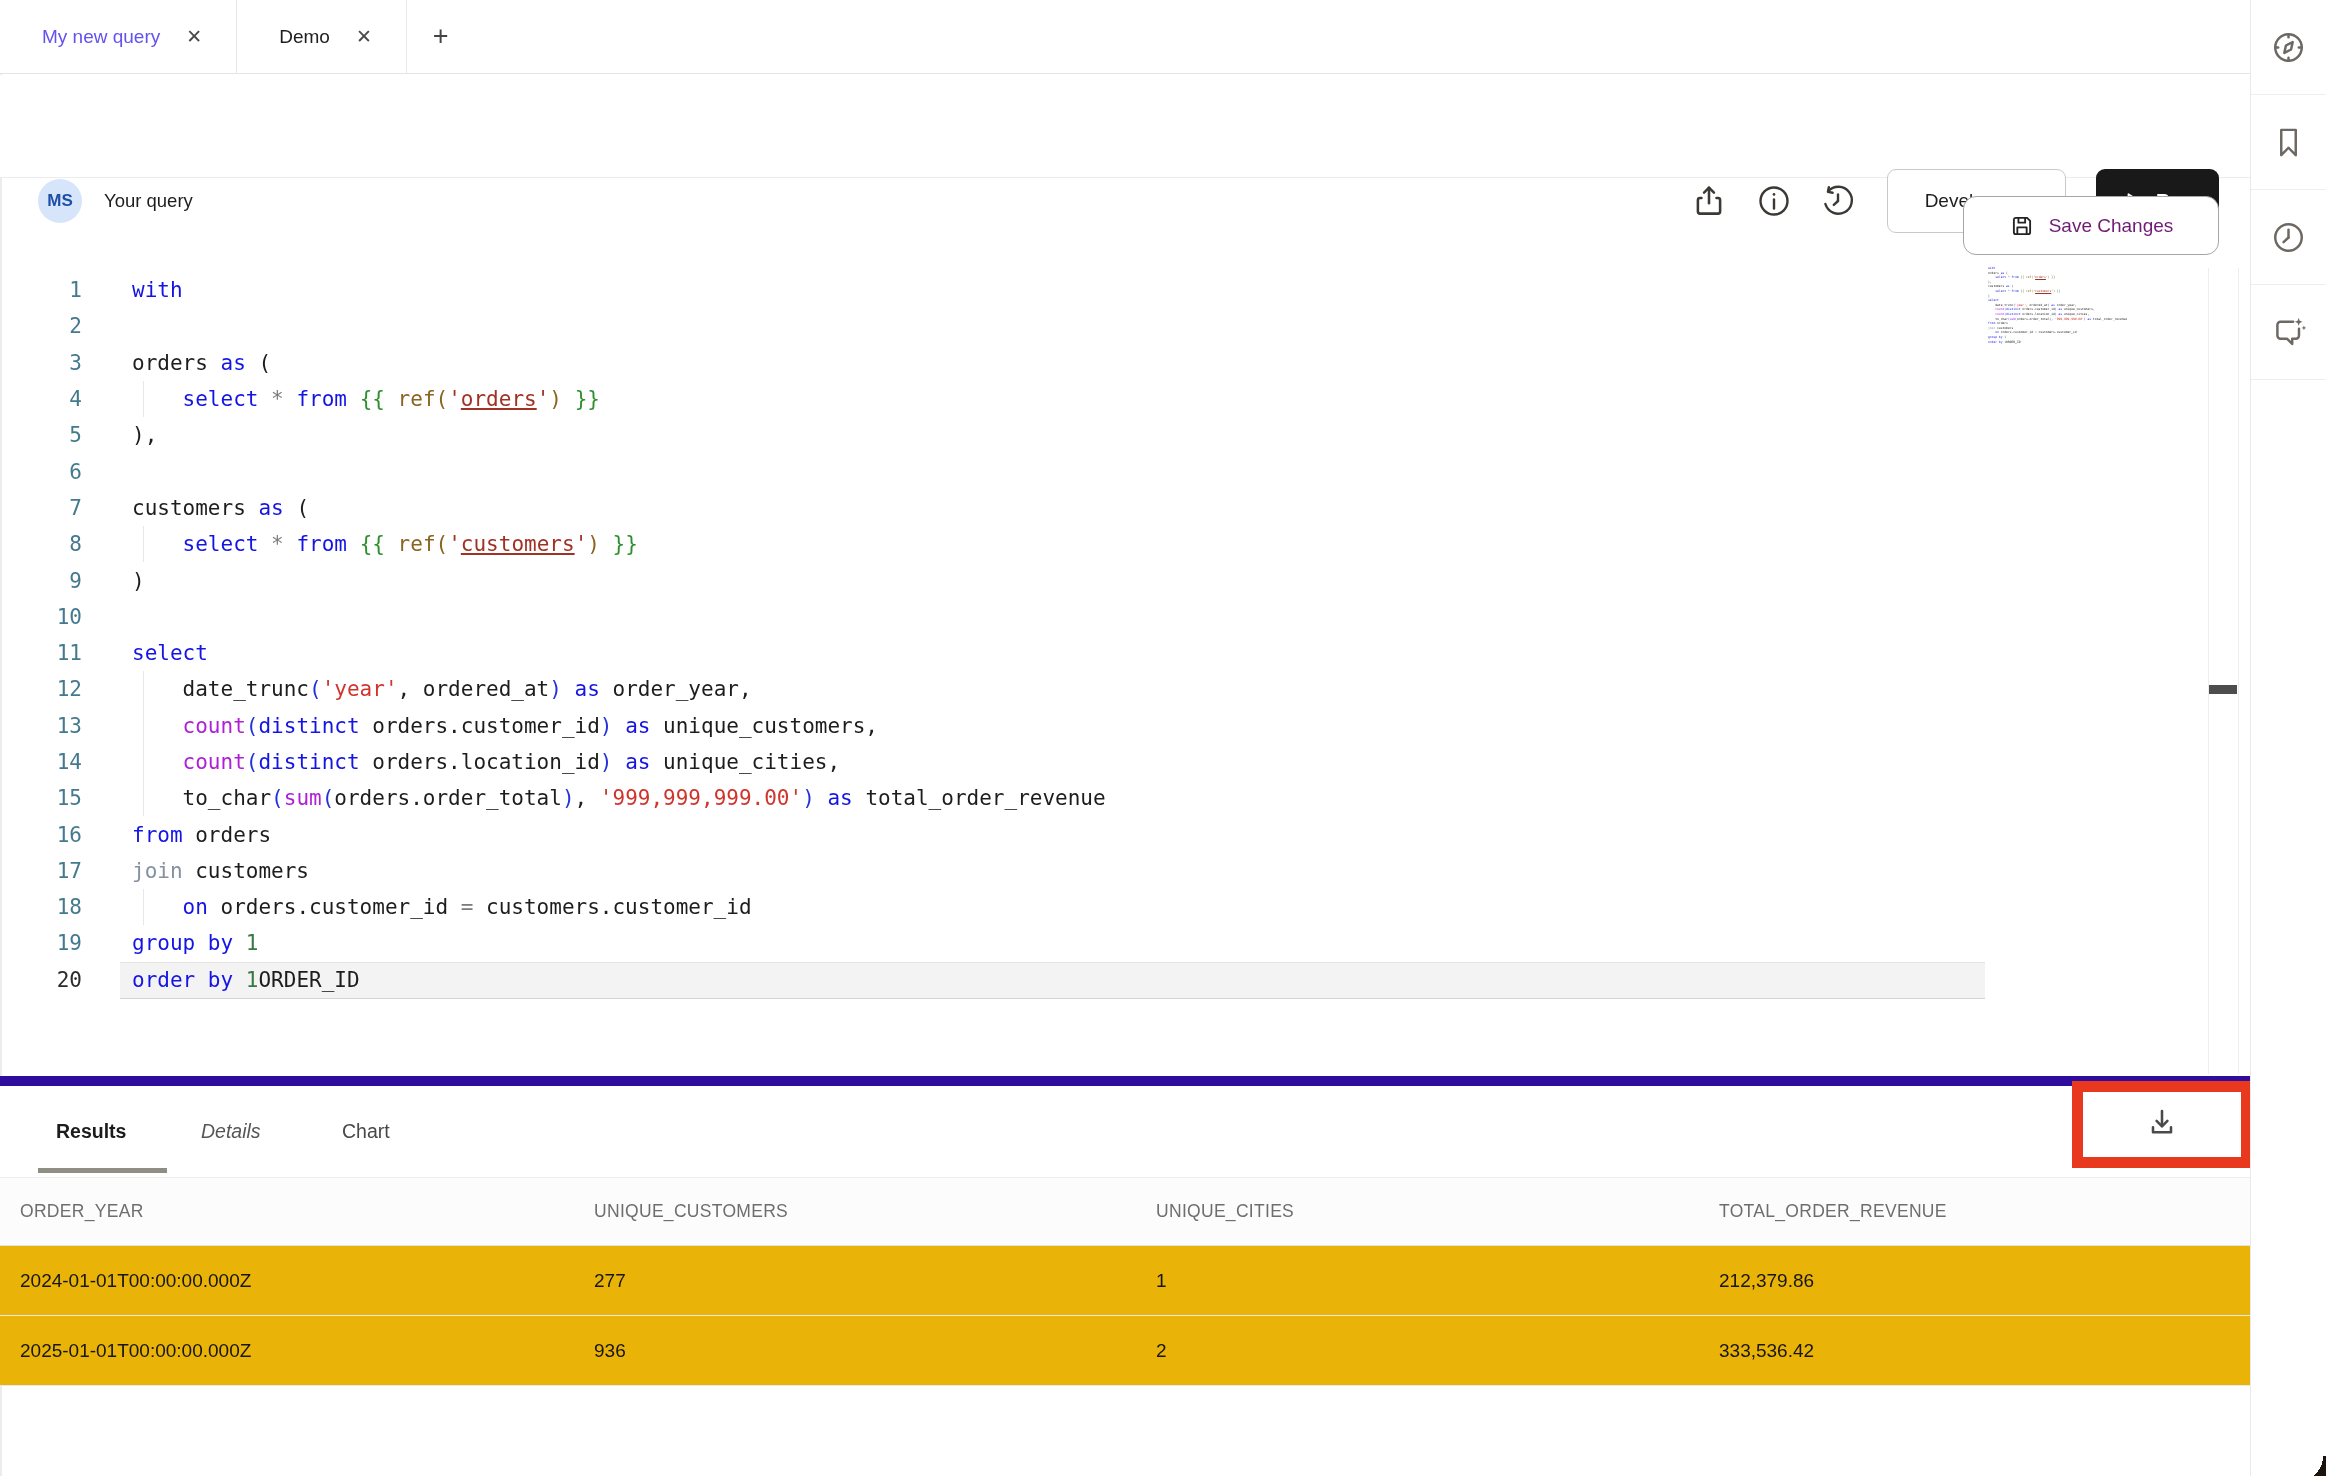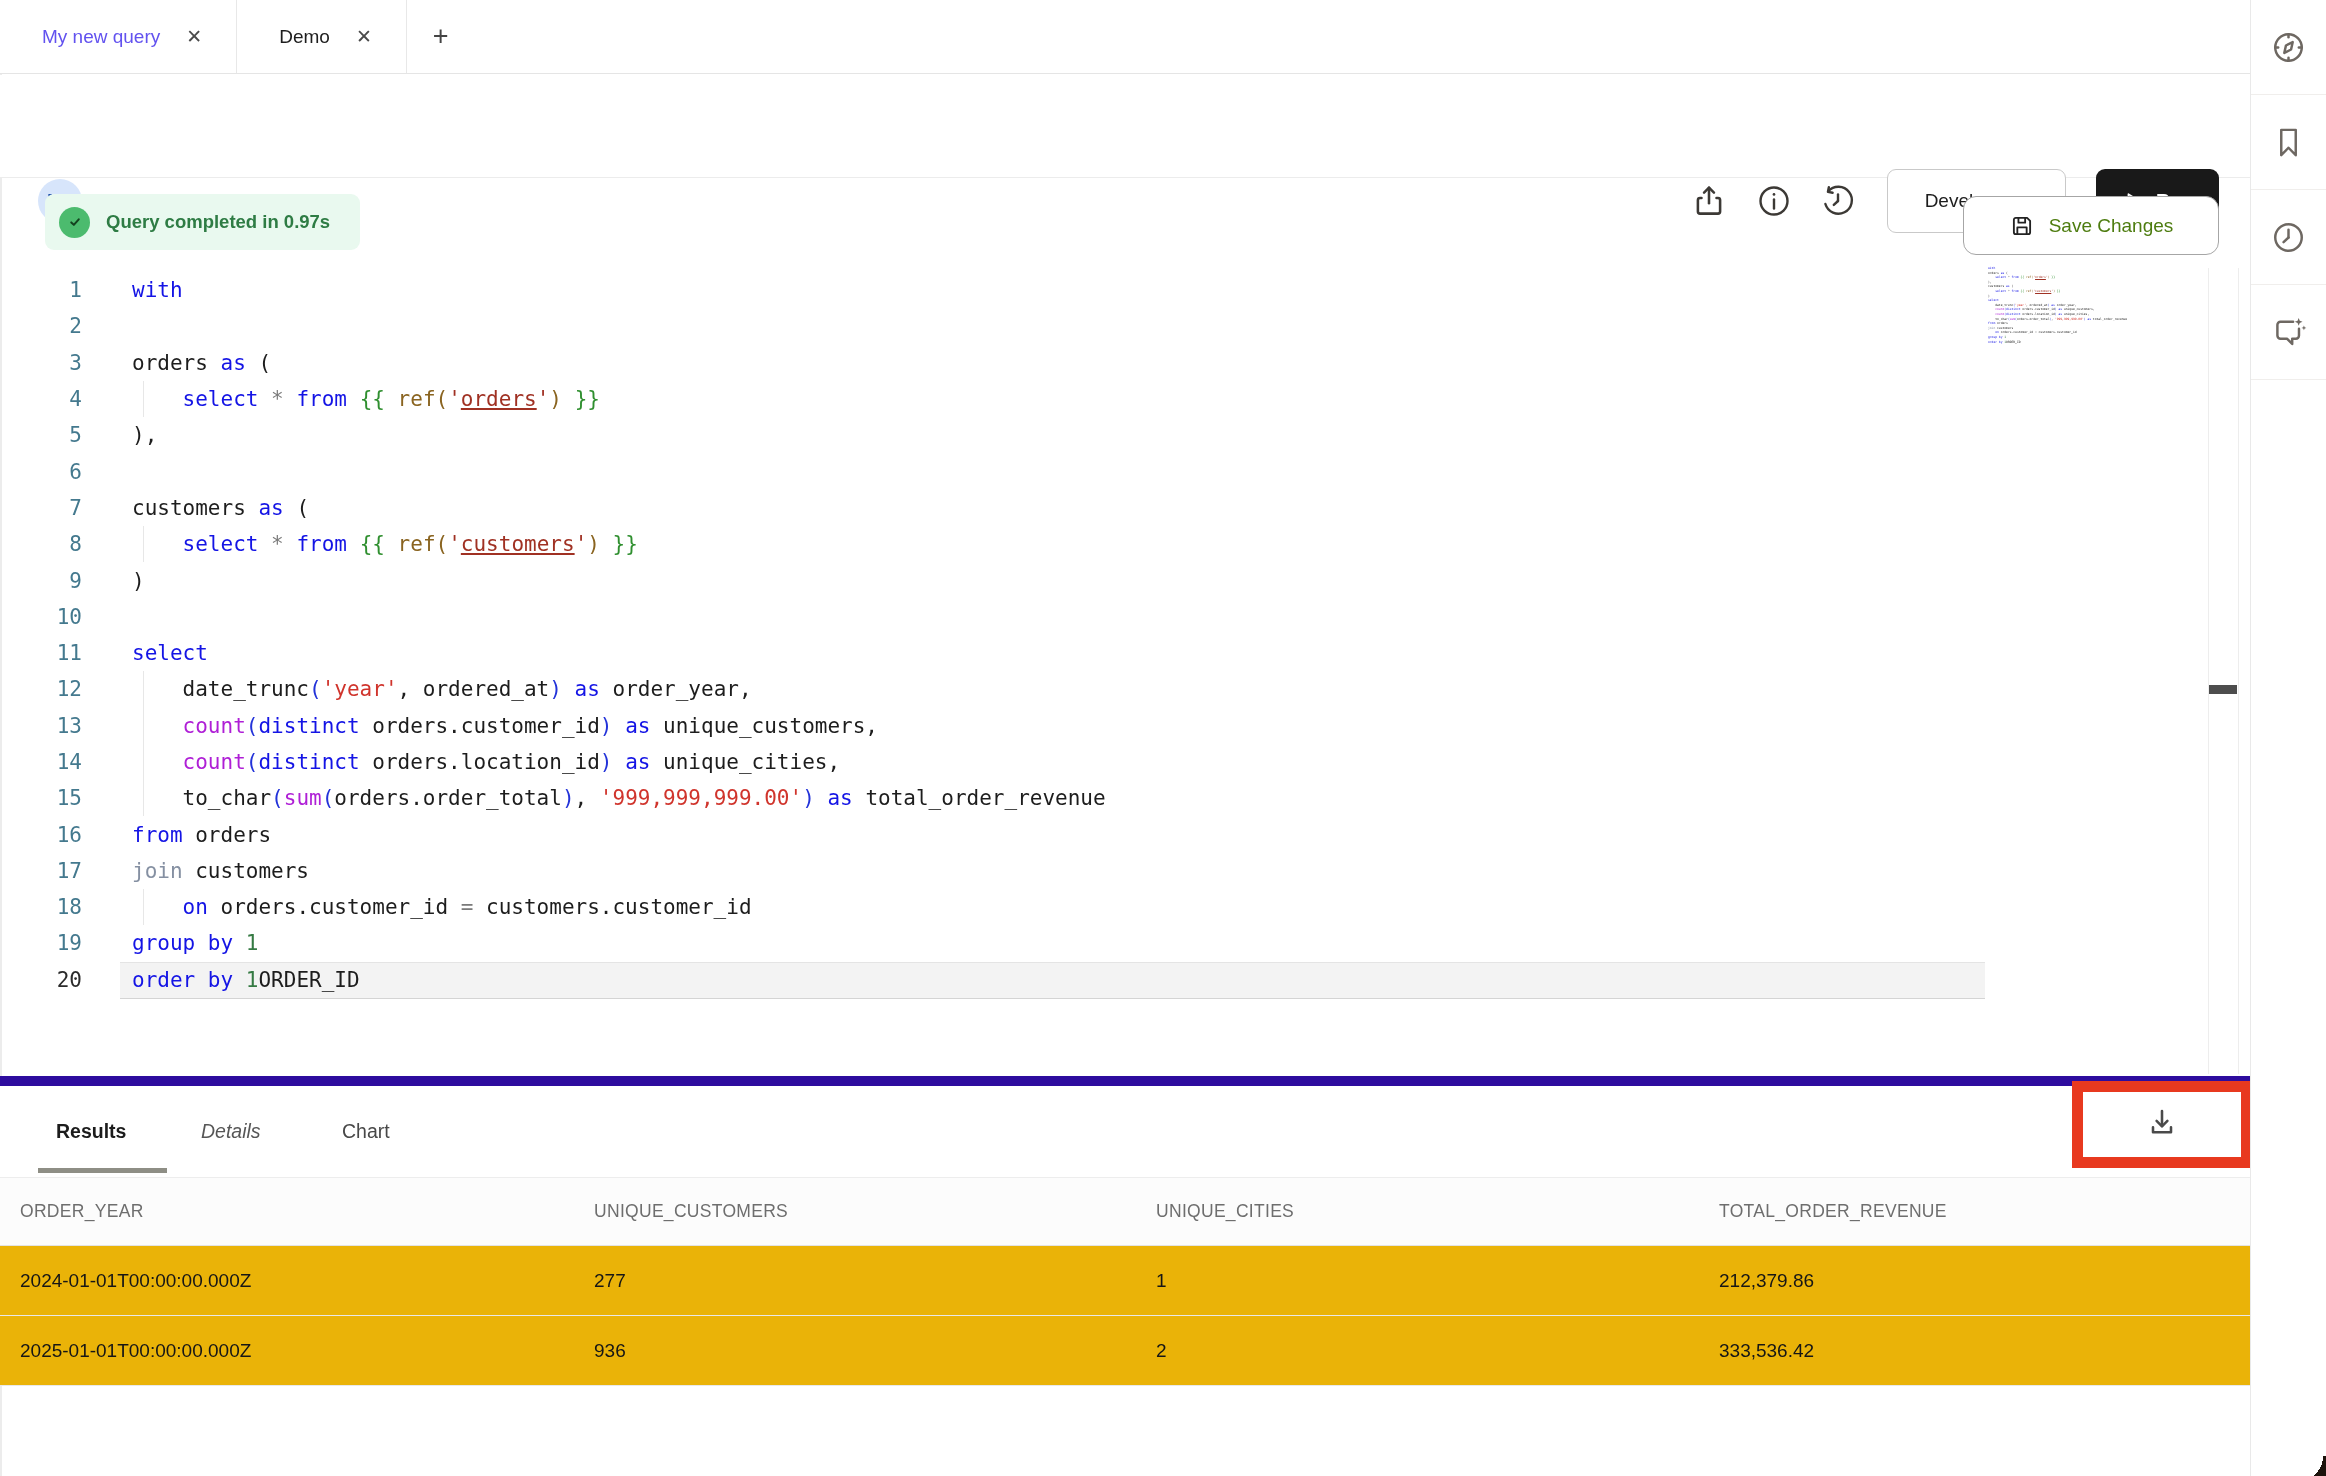--- a/index.html
+++ b/index.html
@@ -27,21 +27,21 @@
   .qtitle{position:absolute;left:104px;top:115px;font-size:18.5px;color:#1d1d1d;}
   .hicon{position:absolute;top:108px;width:36px;height:36px;color:#3c3935;}
   .hicon svg{width:100%;height:100%;}
   .btn-develop{position:absolute;left:1887px;top:94px;width:179px;height:64px;border:1.5px solid #c9c9c9;border-radius:9px;background:#fff;display:flex;align-items:center;justify-content:center;gap:16px;font-size:19px;color:#1d1d1d;}
   .btn-run{position:absolute;left:2096px;top:94px;width:123px;height:64px;border-radius:9px;background:#191919;color:#fff;display:flex;align-items:center;justify-content:center;gap:12px;font-size:19px;font-weight:600;}
 
   
   .banner{position:absolute;left:45px;top:194px;height:56px;padding:0 30px 0 14px;border-radius:9px;background:var(--succ-bg);display:flex;align-items:center;gap:16px;}
   .banner-check{width:31px;height:31px;border-radius:50%;background:var(--succ-ic);display:flex;align-items:center;justify-content:center;}
   .banner-text{font-size:18.5px;font-weight:bold;color:var(--succ-tx);}
-  .btn-save{position:absolute;left:1963px;top:196px;width:256px;height:59px;border:1.5px solid #a6a6a6;border-radius:13px;background:#fff;display:flex;align-items:center;justify-content:center;gap:14px;font-size:19px;color:#4d7c0f;}
+  .btn-save{position:absolute;left:1963px;top:196px;width:256px;height:59px;border:1.5px solid #a6a6a6;border-radius:13px;background:#fff;display:flex;align-items:center;justify-content:center;gap:14px;font-size:19px;color:#701a75;}
 
   
   #editor{position:absolute;left:0;top:272px;width:2200px;font-family:"DejaVu Sans Mono",monospace;font-size:21px;}
   .code-line{position:relative;height:36.3px;display:flex;align-items:center;}
   .code-line .ln{width:82px;text-align:right;color:var(--ln);flex:none;}
   .code-line.current .ln{color:var(--lncur);}
   .code-line .code{position:absolute;left:132px;top:0;height:36.3px;display:flex;align-items:center;white-space:pre;z-index:2;}
   .code-line .guide{position:absolute;left:143px;top:0;bottom:0;width:1px;background:#e7e7e7;z-index:1;}
   .code-line .curbg{position:absolute;left:120px;width:1865px;top:0;bottom:-1px;background:#f3f3f3;border-top:1px solid #e4e4e4;border-bottom:1px solid #d4d4d4;z-index:0;}
   .t-kw{color:var(--kw);} .t-id{color:var(--id);} .t-fn{color:var(--fn);} .t-str{color:var(--str);}
@@ -132,28 +132,20 @@
         </svg>
     </div>
     <div class="btn-run">
       <svg width="22" height="22" viewBox="0 0 24 24" fill="none" stroke="#fff" stroke-width="1.8" stroke-linejoin="round">
           <path d="M7 4.5 L19 12 L7 19.5 Z"></path>
         </svg>
       <span>Run</span>
     </div>
   </div>
 
-  <div class="banner">
-    <div class="banner-check">
-      <svg width="20" height="20" viewBox="0 0 24 24" fill="none" stroke="#14421f" stroke-width="2.4" stroke-linecap="round" stroke-linejoin="round">
-          <path d="M7.5 12.5 L10.6 15.4 L16.5 8.8"></path>
-        </svg>
-    </div>
-    <span class="banner-text">Query completed in 0.97s</span>
-  </div>
 
   <div class="btn-save">
     <svg width="26" height="26" viewBox="0 0 24 24" fill="none" stroke="#222" stroke-width="1.7" stroke-linejoin="round">
       <path d="M4.5 6.3 a1.8 1.8 0 0 1 1.8 -1.8 h10.4 l2.8 2.8 v10.4 a1.8 1.8 0 0 1 -1.8 1.8 h-11.4 a1.8 1.8 0 0 1 -1.8 -1.8 z"></path>
       <path d="M8.7 4.7 v4.2 h6.2 v-4.2"></path>
         <path d="M7.7 19.3 v-6 h8.6 v6"></path>
     </svg>
     <span>Save Changes</span>
   </div>
 

